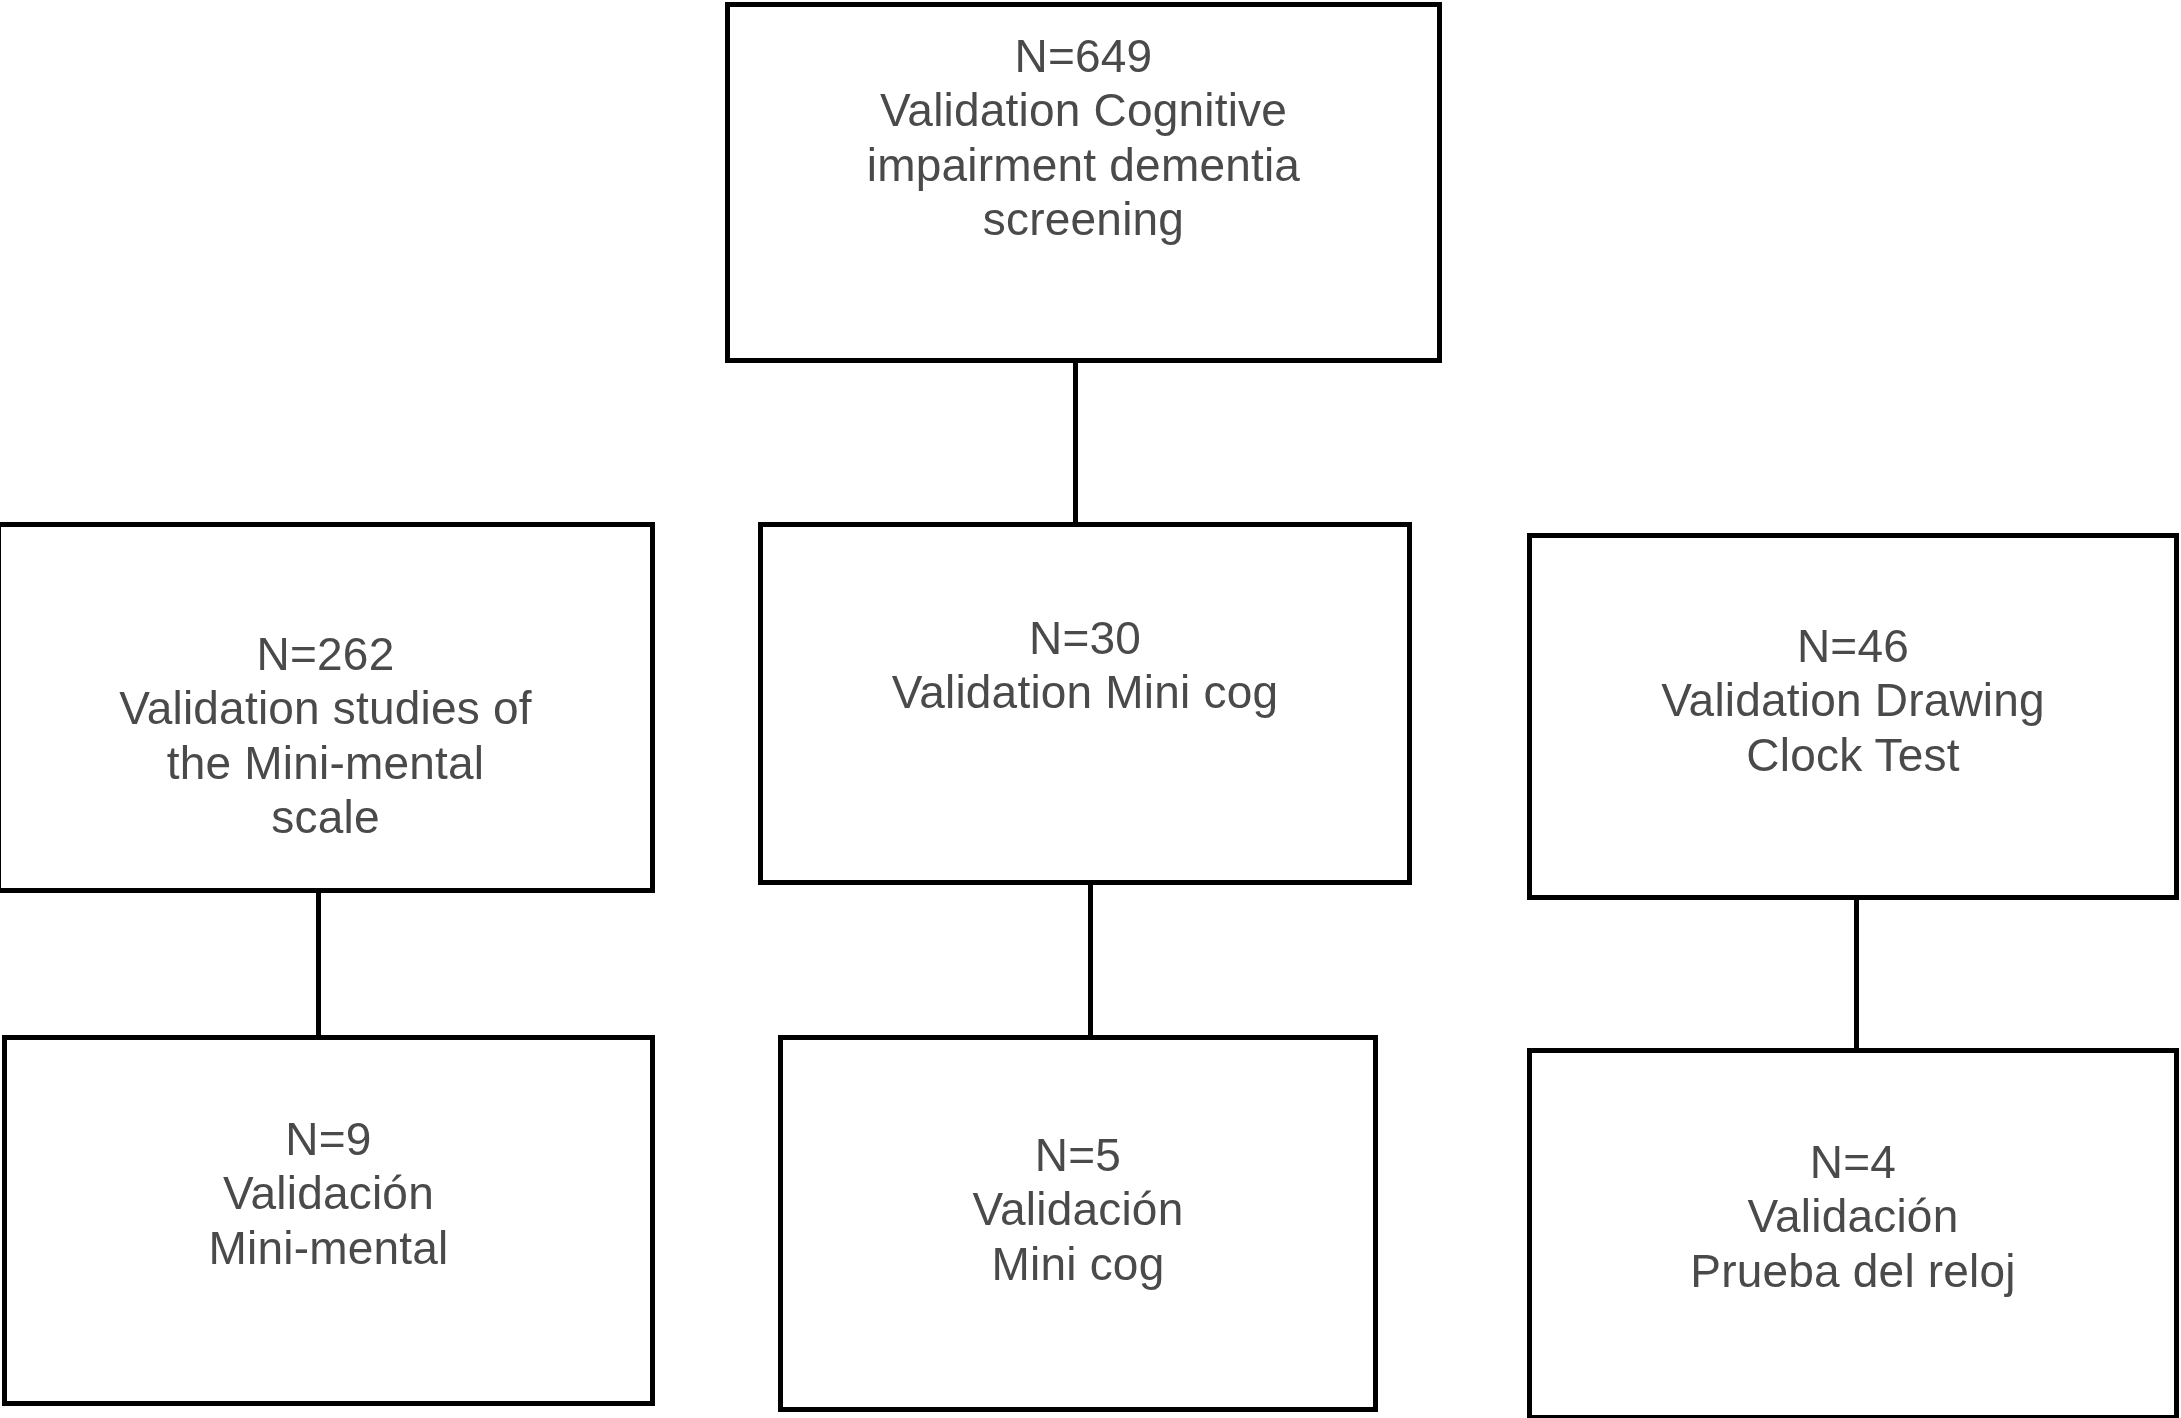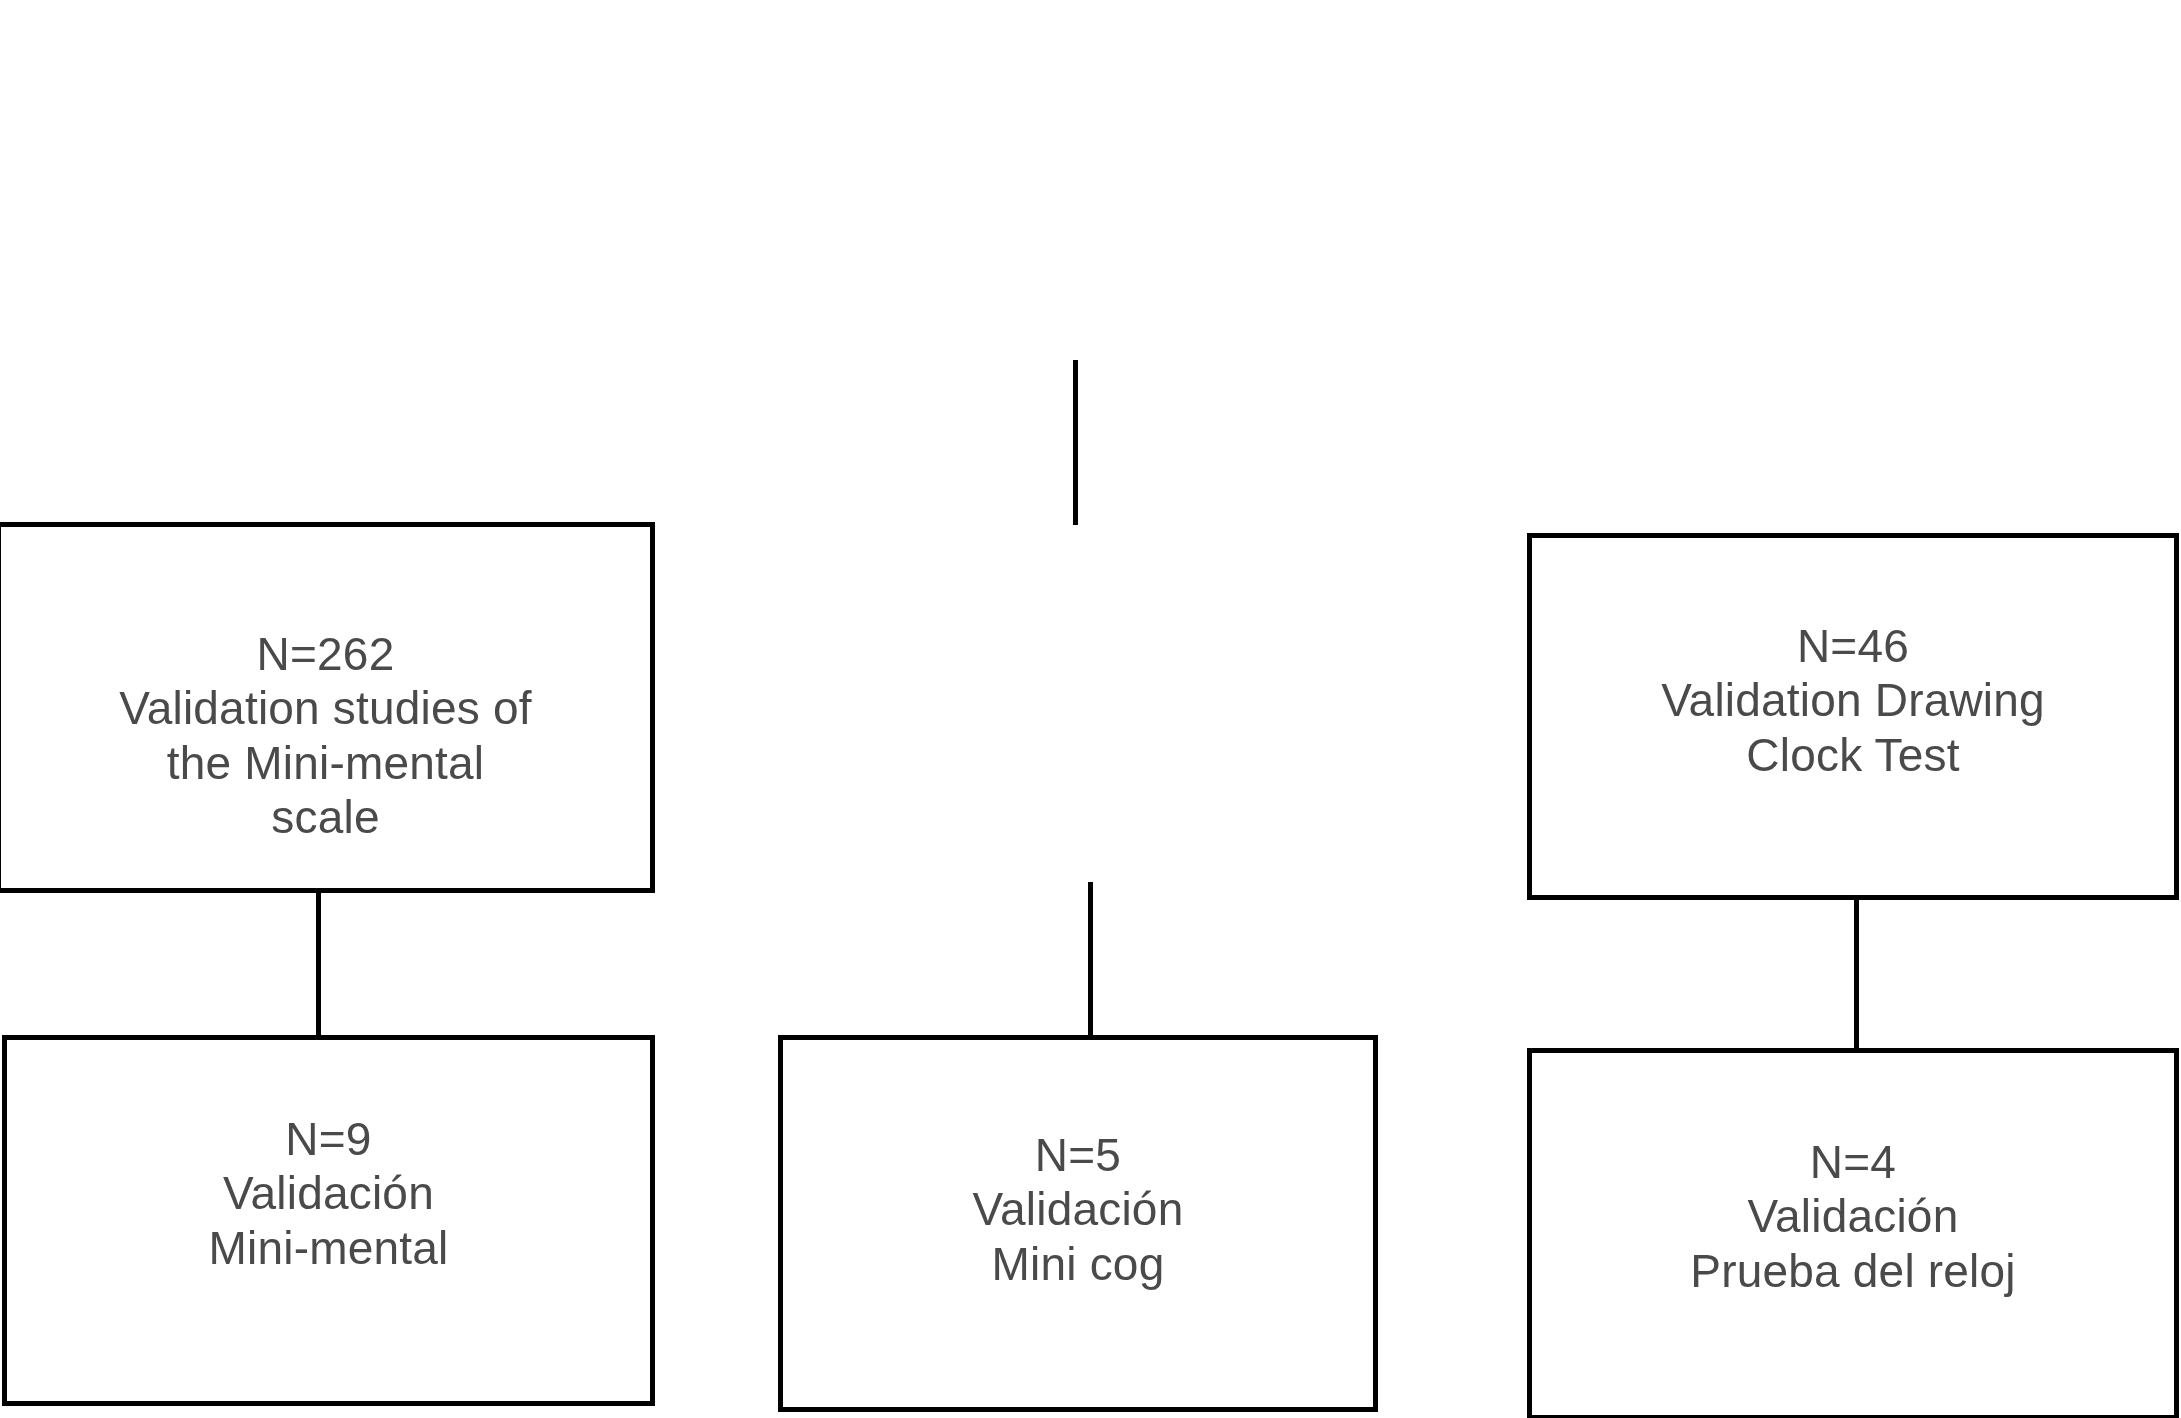--- a/index.html
+++ b/index.html
@@ -65,30 +65,40 @@
   #conn-root-minicog { left: 1073px; top: 360px;  height: 165px; }
   #conn-mm-valmm     { left: 316px;  top: 890px;  height: 148px; }
   #conn-mc-valmc     { left: 1088px; top: 882px;  height: 156px; }
   #conn-cl-valcl     { left: 1854px; top: 897px;  height: 154px; }
 </style>
 </head>
 <body>
 
 <div id="canvas">
 
+  <div class="node" id="node-root">
+    <div class="node-text">N=649
+Validation Cognitive
+impairment dementia
+screening</div>
+  </div>
 
   <div class="connector" id="conn-root-minicog"></div>
 
   <div class="node" id="node-minimental">
     <div class="node-text">N=262
 Validation studies of
 the Mini-mental
 scale</div>
   </div>
 
+  <div class="node" id="node-minicog">
+    <div class="node-text">N=30
+Validation Mini cog</div>
+  </div>
 
   <div class="node" id="node-clock">
     <div class="node-text">N=46
 Validation Drawing
 Clock Test</div>
   </div>
 
   <div class="connector" id="conn-mm-valmm"></div>
   <div class="connector" id="conn-mc-valmc"></div>
   <div class="connector" id="conn-cl-valcl"></div>

